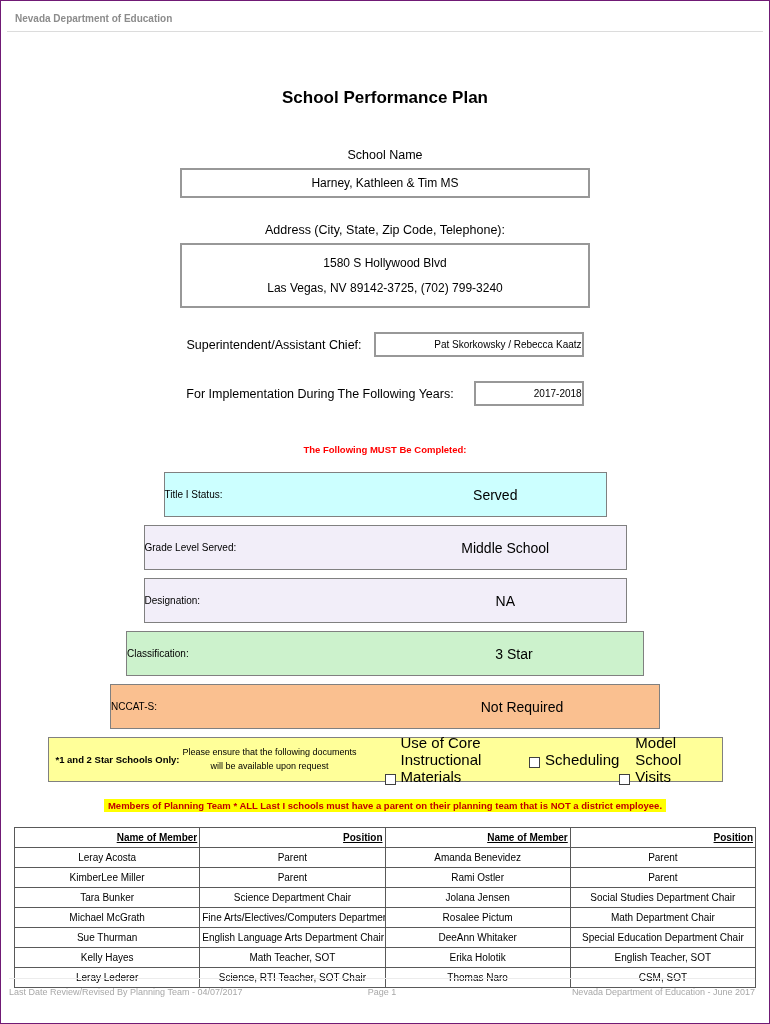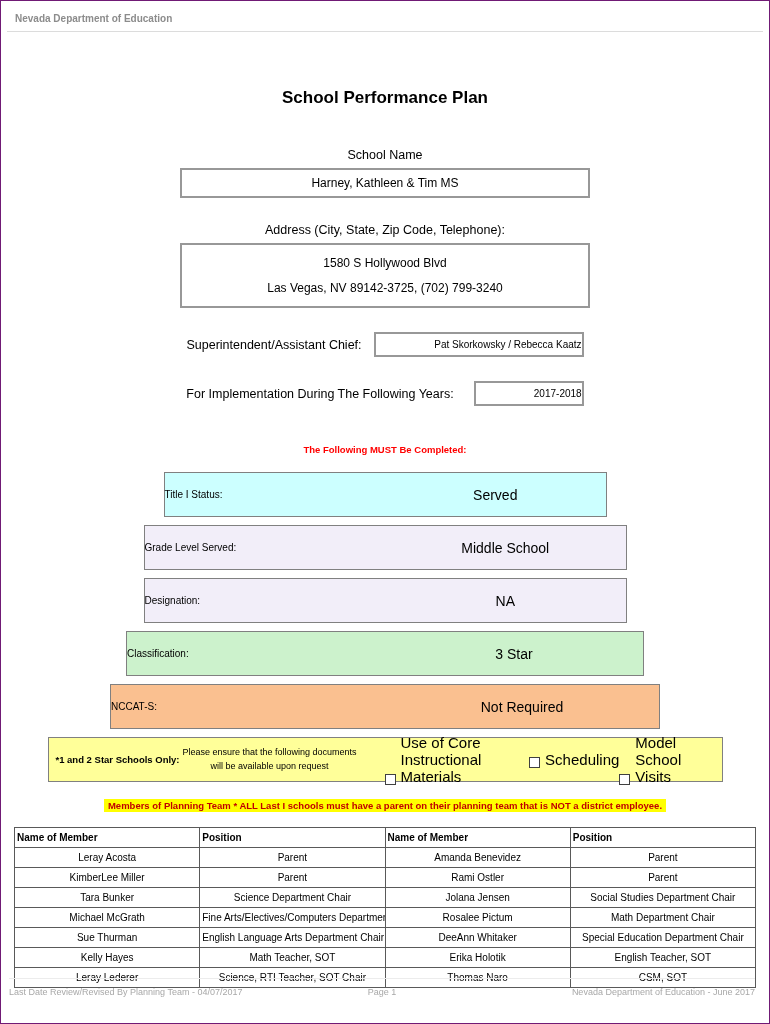--- a/index.html
+++ b/index.html
@@ -41,21 +41,21 @@
   .star-label { width:132px; text-align:center; font-weight:bold; font-size:9.5px; padding-left:6px; }
   .star-desc  { width:178px; text-align:center; font-size:9px; line-height:1.5; }
   .cb-group { flex:1; display:flex; align-items:center; justify-content:space-between; padding:0 16px 0 26px; }
   .cb-item { display:flex; align-items:flex-end; font-size:15px; }
   .cb-box { width:11px; height:11px; border:1px solid #404040; background:#fff; margin-right:5px; flex:none; cursor:pointer; }
 
   .hl-wrap { text-align:center; margin-top:13px; }
   .hl { display:inline-block; background:#ffff00; color:#c00000; font-weight:bold; font-size:9.5px; padding:1px 4px; }
 
   table.members { width:742px; margin:14px auto 0; border-collapse:collapse; table-layout:fixed; }
-  .members th { border:1px solid #595959; font-size:10px; padding:4px 2px; text-align:left; font-weight:bold; }
+  .members th { border:1px solid #595959; font-size:10px; padding:4px 2px; text-align:right; font-weight:bold;text-decoration:underline; }
   .members td { border:1px solid #595959; font-size:10px; padding:4px 2px; text-align:center; overflow:hidden; white-space:nowrap; }
 
   .footer { position:absolute; left:8px; right:14px; bottom:26px; display:grid; grid-template-columns:1fr auto 1fr; font-size:9px; color:#a8a8a8; border-top:1px solid #ececec; padding-top:8px; }
   .f-left{ text-align:left; } .f-center{ text-align:center; } .f-right{ text-align:right; }
 </style>
 </head>
 <body>
 
 <div class="page">
 

